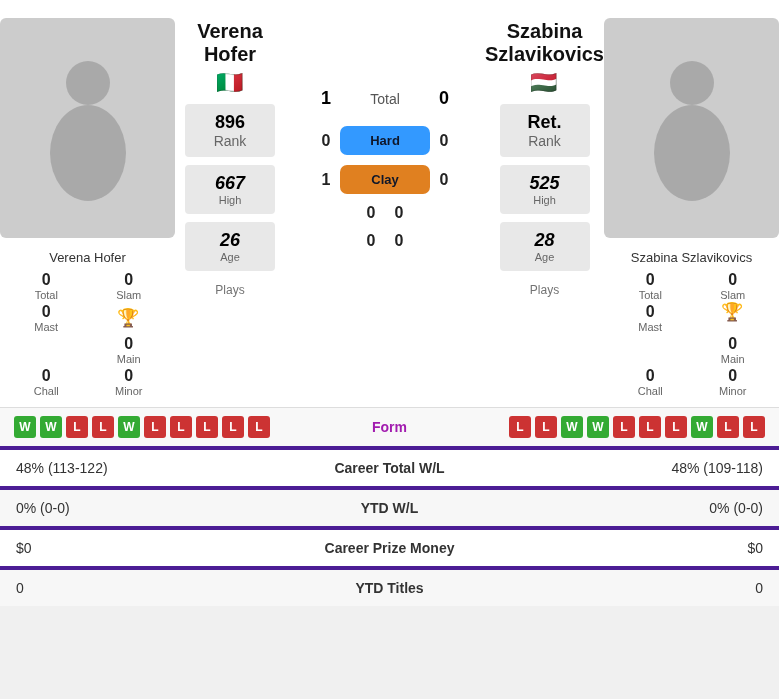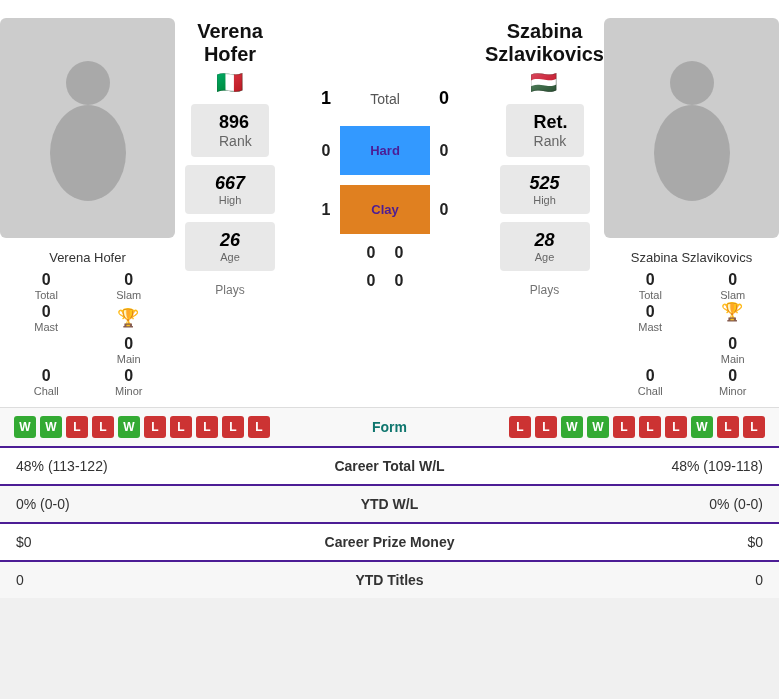--- a/index.html
+++ b/index.html
@@ -105,21 +105,21 @@
     .flag-icon {
       font-size: 22px;
       margin-bottom: 8px;
     }
     .rank-box {
       background: #e8e8e8;
       border-radius: 4px;
       padding: 8px 28px;
       text-align: center;
       margin-bottom: 8px;
-      width: 78px;
+      width: 90px;
     }
     .rank-box .rank-value {
       font-size: 18px;
       font-weight: bold;
     }
     .rank-box .rank-label {
       font-size: 14px;
       color: #666;
     }
     .age-box {
@@ -164,24 +164,24 @@
     }
     .surface-score {
       font-size: 16px;
       font-weight: bold;
       width: 28px;
       text-align: center;
       color: #222;
     }
     .surface-btn {
       width: 90px;
-      padding: 17px 0;
+      padding: 7px 0;
       border: none;
-      border-radius: 0;
-      color: #4c1d95;
+      border-radius: 7px;
+      color: #0f172a;
       font-size: 13px;
       font-weight: bold;
       text-align: center;
       cursor: default;
     }
     .btn-hard { background: #3399ff; }
     .btn-clay { background: #e08020; }
     .btn-indoor { background: #3399ff; }
     .btn-grass { background: #33aa33; }
 
@@ -228,31 +228,31 @@
       justify-content: center;
       font-size: 12px;
       font-weight: bold;
       color: #fff;
     }
     .badge-w { background: #33aa33; }
     .badge-l { background: #cc3333; }
     .form-center-label {
       font-size: 14px;
       font-weight: bold;
-      color: #0f766e;
+      color: #a21caf;
       text-align: center;
     }
 
     
     .stats-table {
       width: 100%;
       border-collapse: collapse;
     }
     .stats-table tr {
-      border-top: 2px solid #4c1d95;
+      border-top: 4px solid #4c1d95;
     }
     .stats-table tr:nth-child(even) {
       background: #f7f7f7;
     }
     .stats-table td {
       padding: 10px 16px;
       font-size: 14px;
       color: #333;
     }
     .stats-table .left-val {

